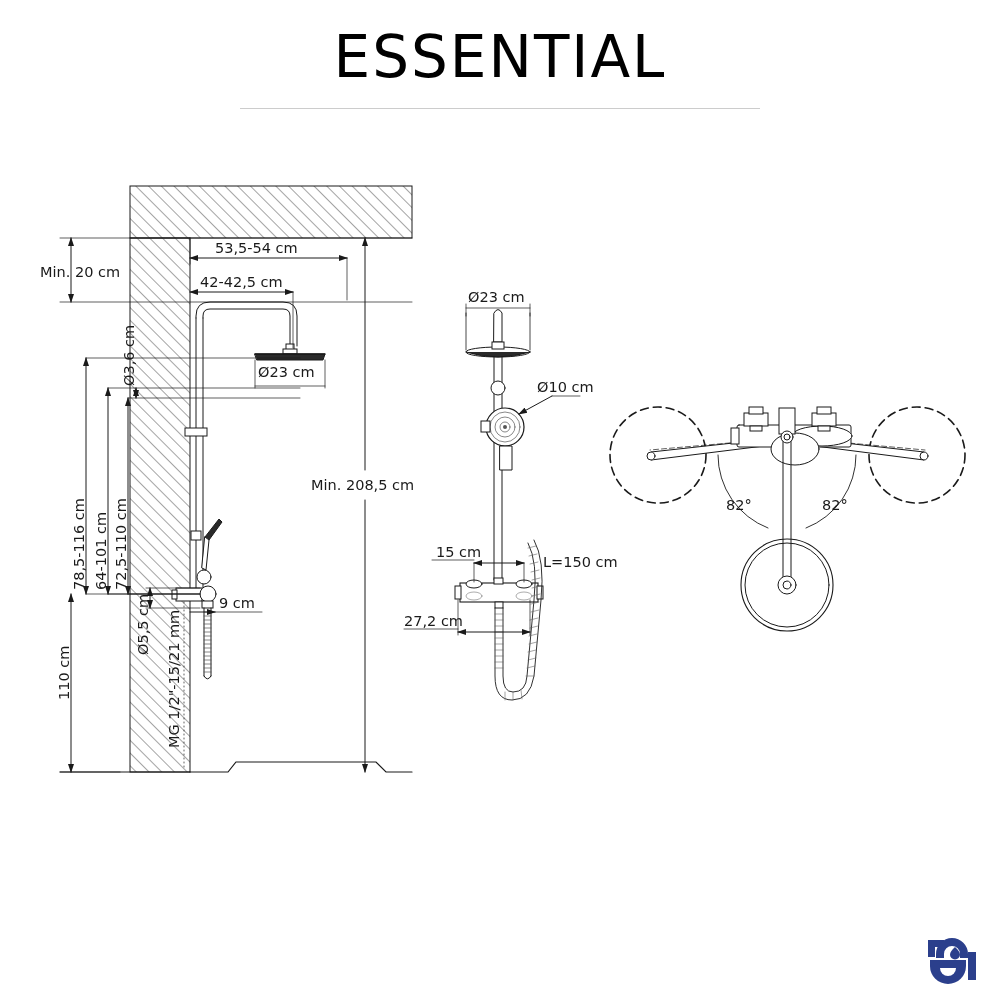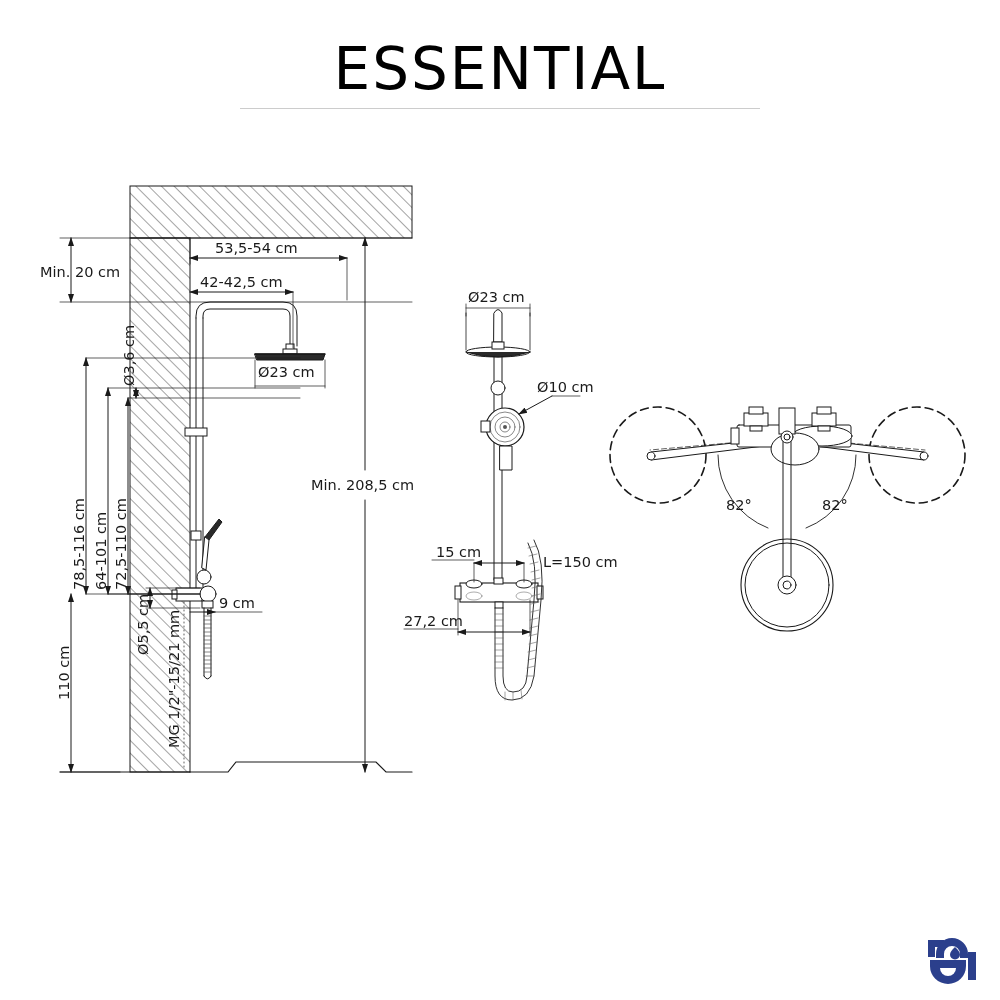--- a/index.html
+++ b/index.html
@@ -2,21 +2,21 @@
 <html><head>
 <meta charset="utf-8">
 <style>
   html,body{margin:0;padding:0;background:#ffffff;}
   body{width:1000px;height:1000px;font-family:"DejaVu Sans","Liberation Sans",sans-serif;color:#111;}
   #page{position:relative;width:1000px;height:1000px;overflow:hidden;background:#fff;}
 
   .title{
     position:absolute;left:0;top:28px;width:1000px;text-align:center;
     font-family:"DejaVu Sans","Liberation Sans",sans-serif;
-    font-size:58px;font-weight:400;letter-spacing:2px;color:#000;line-height:1;margin-top:12px;
+    font-size:58px;font-weight:400;letter-spacing:2px;color:#000;line-height:1;
   }
   .title-rule{
     position:absolute;left:240px;top:108px;width:520px;height:1px;background:#cccccc;
   }
 
   svg.dwg{position:absolute;left:0;top:0;width:1000px;height:1000px;}
 
   .logo{position:absolute;left:924px;top:934px;width:56px;height:52px;}
 </style>
 </head>

